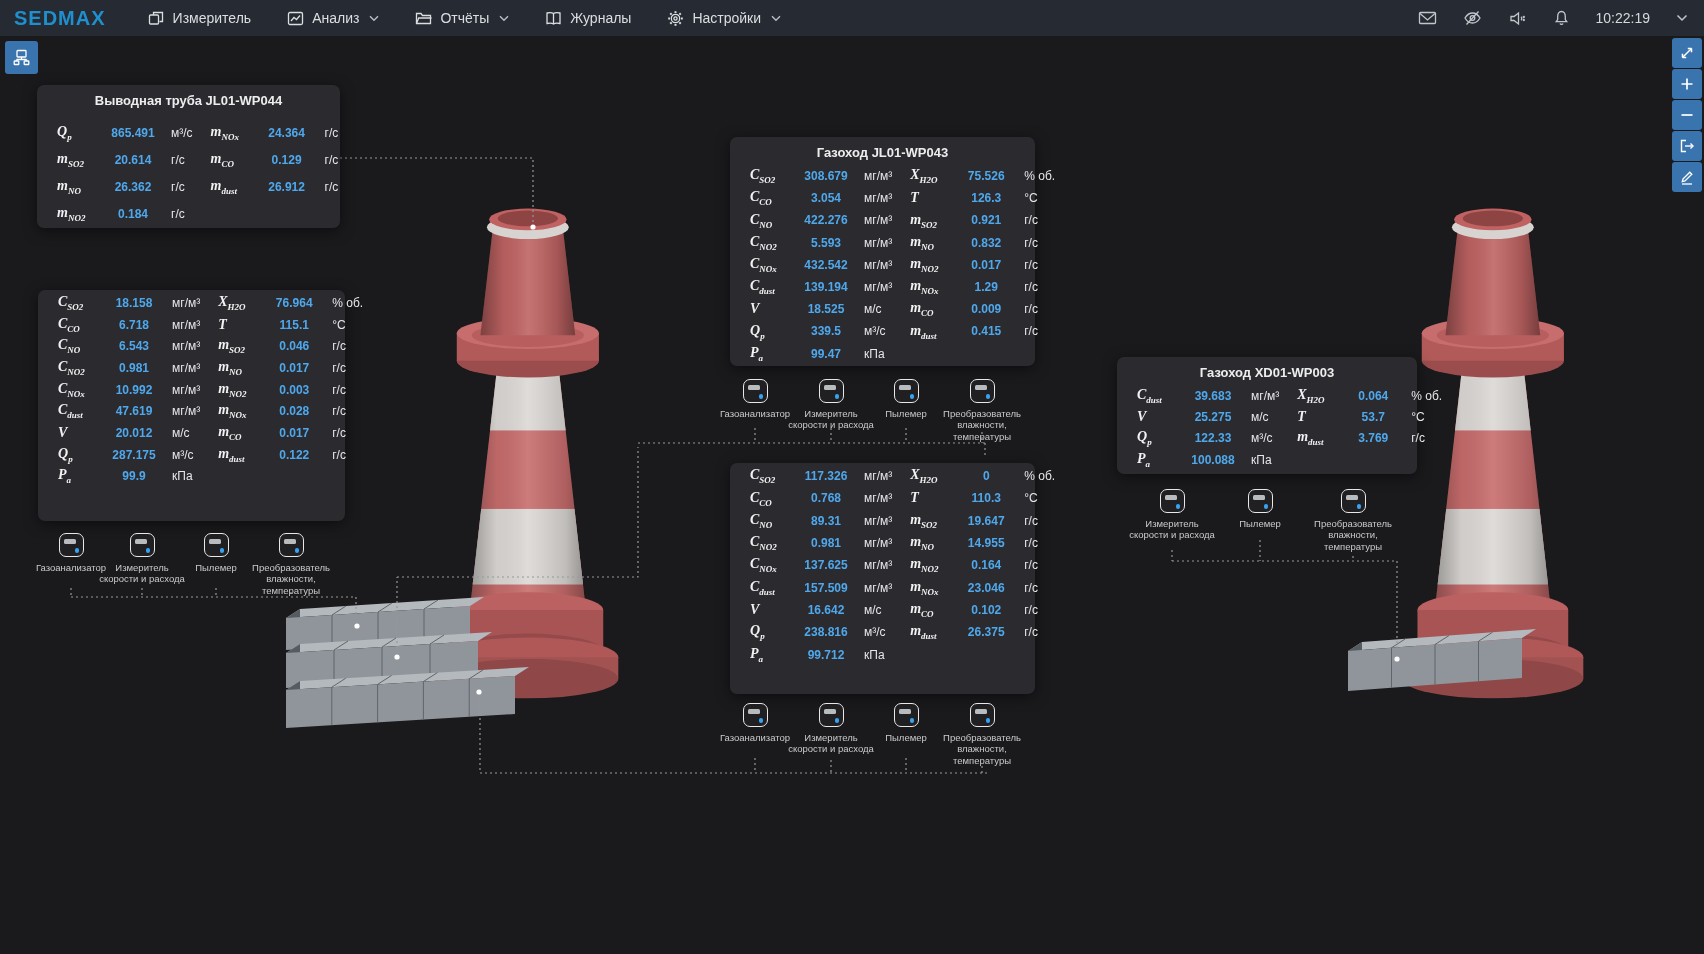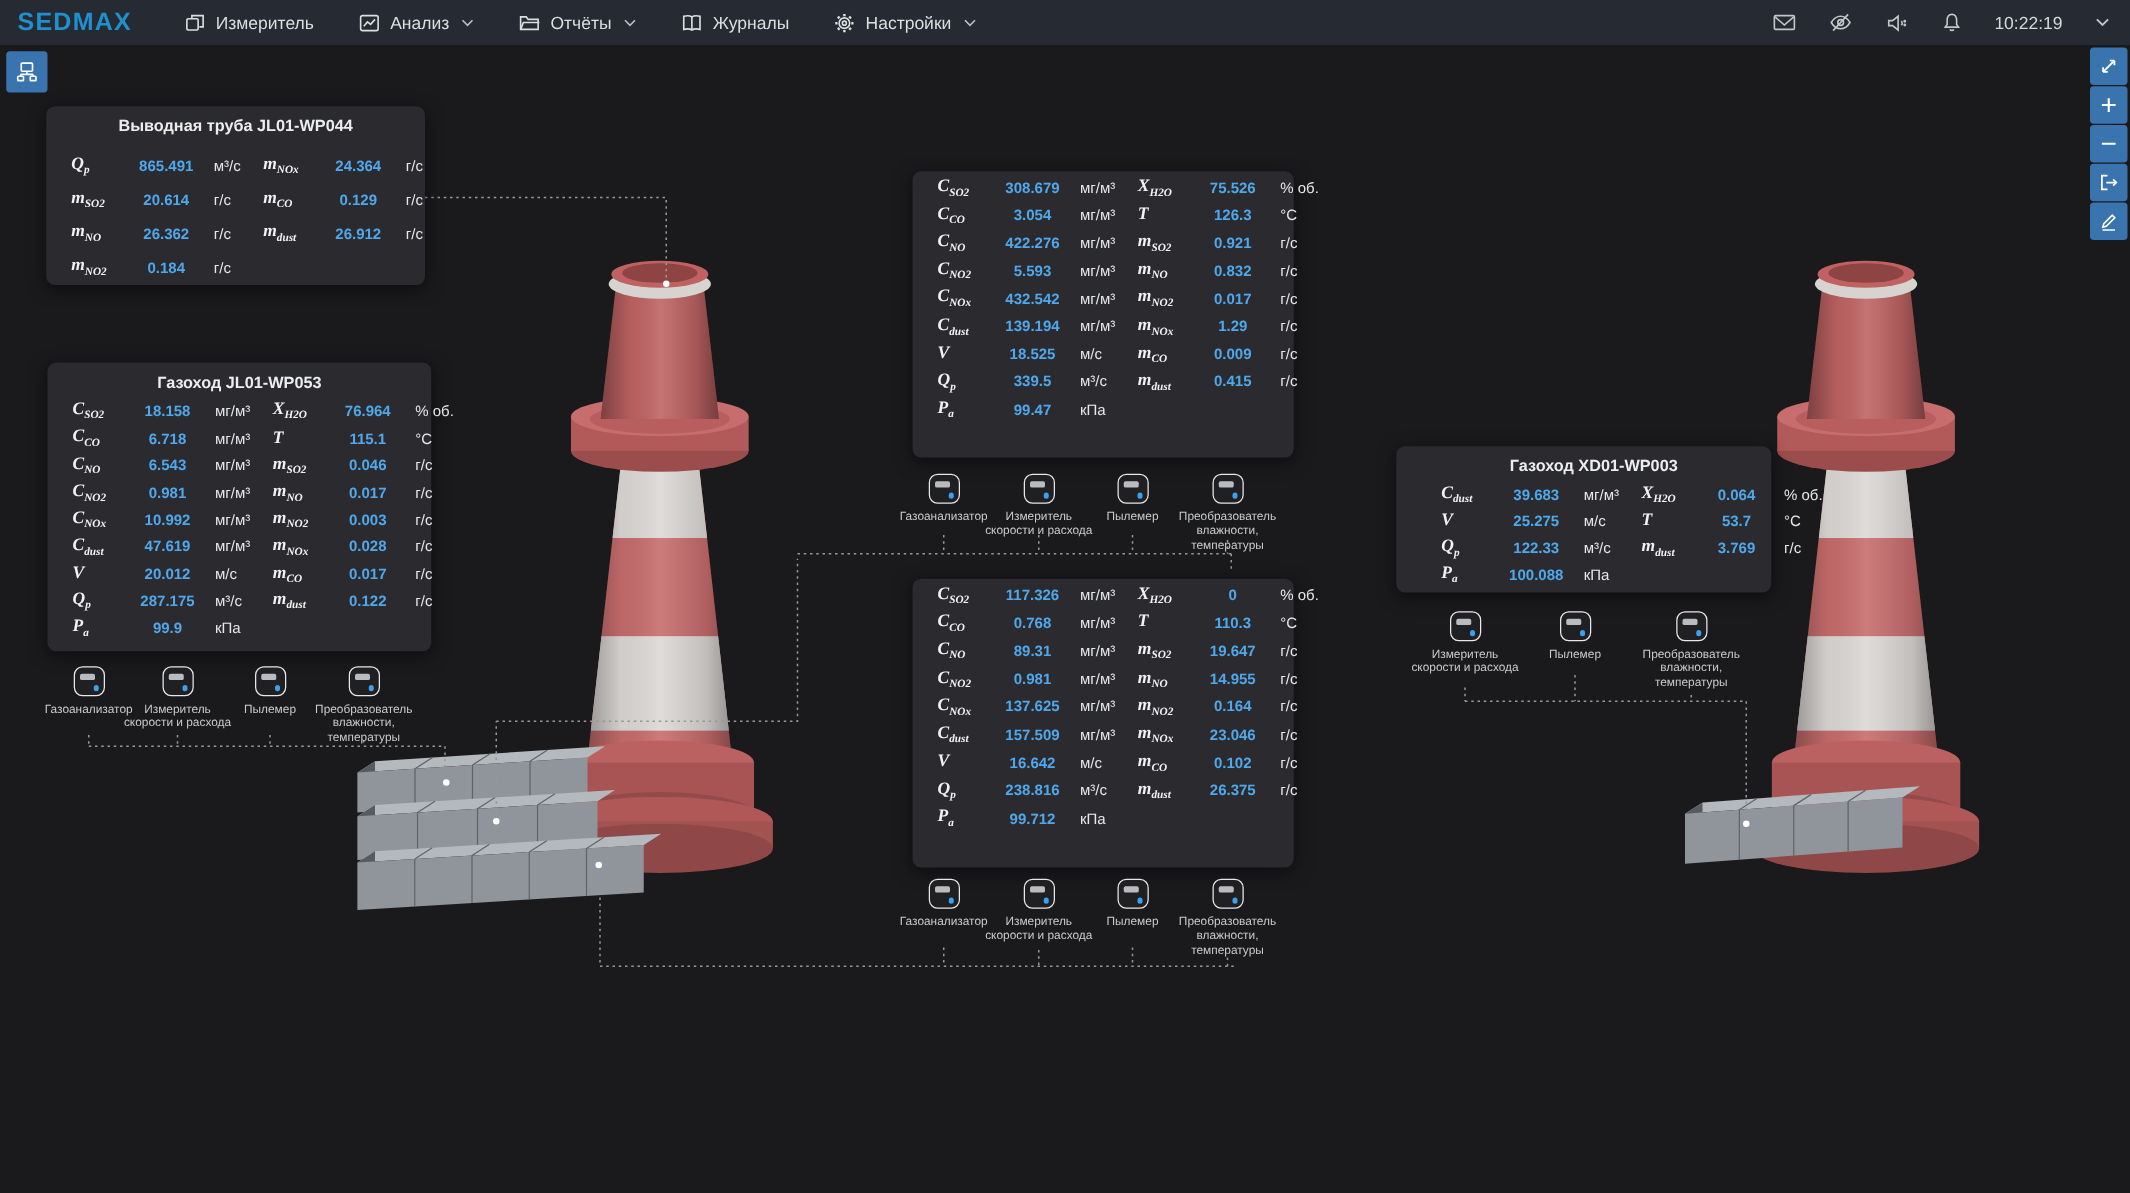--- a/index.html
+++ b/index.html
@@ -347,21 +347,20 @@
           </div>
           <div class="prow" style="height: 27px;">
             <span class="sym">m<sub>dust</sub></span>
             <span class="pval">26.912</span>
             <span class="punit">г/с</span>
           </div>
         </div>
       </div>
     </div>
     <div class="panel" style="left: 38px; top: 290px; width: 307px; height: 231px;">
-      <div class="panel-title">Газоход JL01-WP053</div>
       <div class="pcols" style="margin-top: 2px;">
         <div class="pcol">
           <div class="prow" style="height: 21.7px;">
             <span class="sym">C<sub>SO2</sub></span>
             <span class="pval">18.158</span>
             <span class="punit">мг/м³</span>
           </div>
           <div class="prow" style="height: 21.7px;">
             <span class="sym">C<sub>CO</sub></span>
             <span class="pval">6.718</span>
@@ -441,20 +440,21 @@
           </div>
           <div class="prow" style="height: 21.7px;">
             <span class="sym">m<sub>dust</sub></span>
             <span class="pval">0.122</span>
             <span class="punit">г/с</span>
           </div>
         </div>
       </div>
     </div>
     <div class="panel" style="left: 730px; top: 137px; width: 305px; height: 229px;">
+      <div class="panel-title">Газоход JL01-WP043</div>
       <div class="pcols" style="margin-top: 2px;">
         <div class="pcol">
           <div class="prow" style="height: 22.2px;">
             <span class="sym">C<sub>SO2</sub></span>
             <span class="pval">308.679</span>
             <span class="punit">мг/м³</span>
           </div>
           <div class="prow" style="height: 22.2px;">
             <span class="sym">C<sub>CO</sub></span>
             <span class="pval">3.054</span>
@@ -626,21 +626,21 @@
             <span class="punit">г/с</span>
           </div>
           <div class="prow" style="height: 22.3px;">
             <span class="sym">m<sub>dust</sub></span>
             <span class="pval">26.375</span>
             <span class="punit">г/с</span>
           </div>
         </div>
       </div>
     </div>
-    <div class="panel" style="left: 1117px; top: 357px; width: 300px; height: 117px; padding-left: 16px;">
+    <div class="panel" style="left: 1117px; top: 357px; width: 300px; height: 117px;">
       <div class="panel-title">Газоход XD01-WP003</div>
       <div class="pcols" style="margin-top: 2px;">
         <div class="pcol">
           <div class="prow" style="height: 21.3px;">
             <span class="sym">C<sub>dust</sub></span>
             <span class="pval">39.683</span>
             <span class="punit">мг/м³</span>
           </div>
           <div class="prow" style="height: 21.3px;">
             <span class="sym">V</span>

